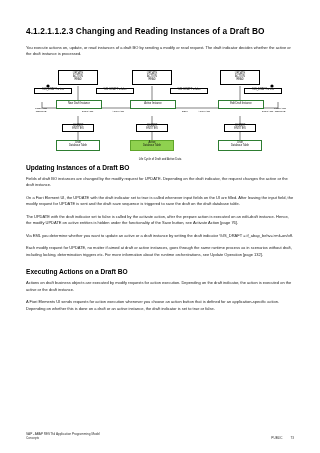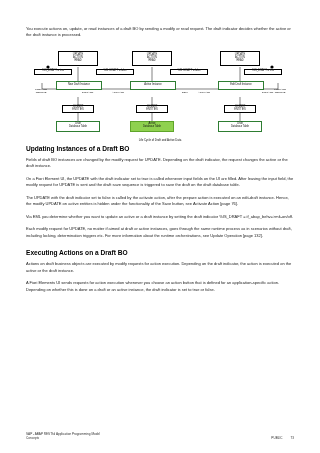--- a/index.html
+++ b/index.html
@@ -101,20 +101,21 @@
   .footer .right{display:flex;gap:8px;align-items:flex-end;}
   .footer .pub{color:#333;}
   .footer .pg{color:#333;}
 </style>
 </head>
 <body>
 
 <div class="page">
   <div class="content">
 
+    <h1 class="heading">4.1.2.1.1.2.3  Changing and Reading Instances of a Draft BO</h1>
 
     <p class="para">You execute actions on, update, or read instances of a draft BO by sending a modify or read request. The draft indicator decides whether the active or the draft instance is processed.</p>
 
     <div class="diagram">
 
       <svg class="lines" viewBox="0 0 268 96">
 
         <path d="M52 22 L52 36" stroke="#000" stroke-width="0.5" fill="none"></path>
         <path d="M126 22 L126 36" stroke="#000" stroke-width="0.5" fill="none"></path>
         <path d="M214 22 L214 36" stroke="#000" stroke-width="0.5" fill="none"></path>

